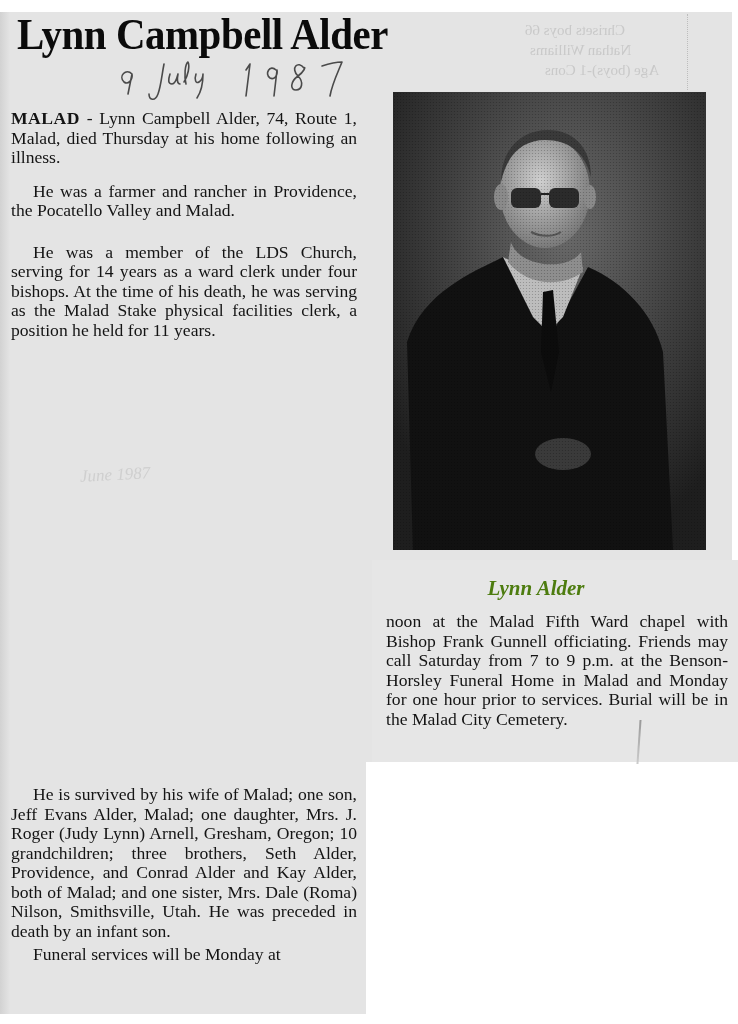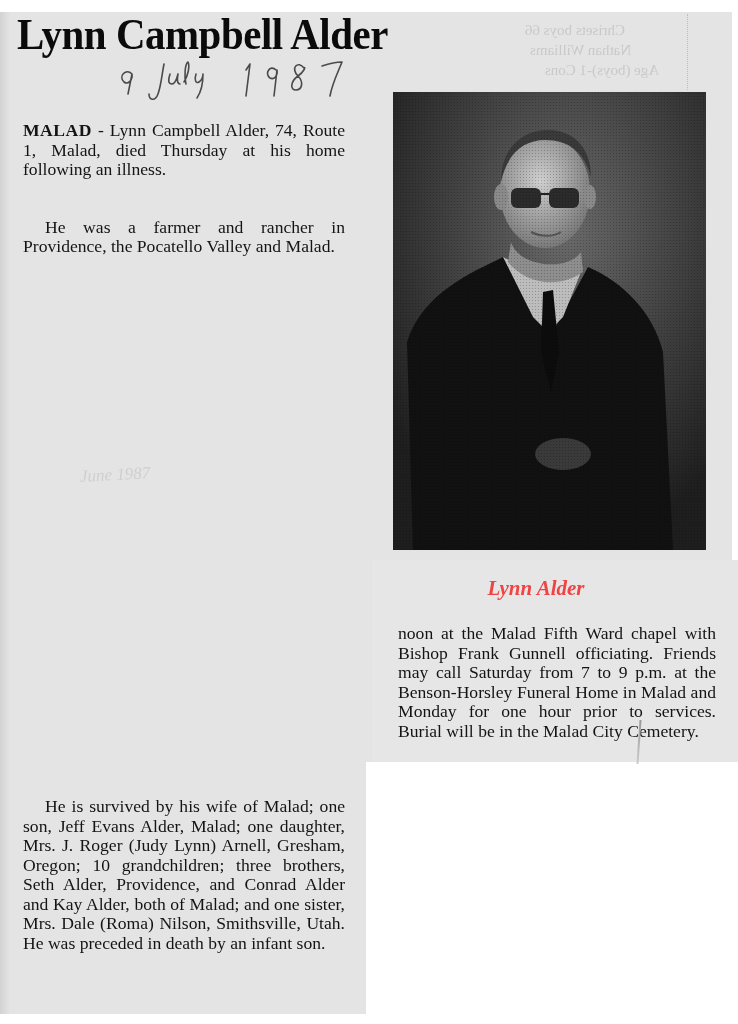--- a/index.html
+++ b/index.html
@@ -20,33 +20,33 @@
   .bleed-line { position:absolute; border-left: 1px dotted #bdbdbd; }
 
   #headline { position: absolute; left: 17px; top: 8px; margin: 0;
               font-family: "Liberation Serif", serif; font-weight: bold;
               font-size: 44px; letter-spacing: -0.5px; color: #0b0b0b; line-height: 54px;
               transform: scaleX(0.93); transform-origin: left top; }
 
   #handwritten-date { position: absolute; left: 118px; top: 56px; width: 230px; height: 50px; }
 
   .col { position: absolute; font-size: 17.6px; line-height: 19.5px; color: #141414; }
-  .col p { margin: 12px; text-align: justify; text-align-last: left; font-family: Liberation Serif, serif; }
+  .col p { margin: 0; text-align: justify; text-align-last: left; font-family: Liberation Serif, serif; }
   .col p.indent { text-indent: 22px; }
   .col .gap { height: 14px; }
   .lead { font-weight: bold; letter-spacing: 0.5px; }
 
   #left-col-top { left: 11px; top: 109px; width: 346px; }
   #left-col-bottom { left: 11px; top: 785px; width: 346px; }
 
   #photo { position: absolute; left: 393px; top: 92px; width: 313px; height: 458px;
            background: #2a2a2a; overflow: hidden; }
 
   #caption { position: absolute; left: 386px; top: 576px; width: 300px; text-align: center;
-             font-style: italic; font-weight: bold; font-size: 21px; color: #ef4444; }
+             font-style: italic; font-weight: bold; font-size: 21px; color: #4d7c0f; }
 
   #right-col { left: 386px; top: 612px; width: 342px; }
 
   .crease { position:absolute; left:638px; top:720px; width:2px; height:44px;
             background: linear-gradient(#999,#ccc); transform: rotate(4deg); }
 </style>
 </head>
 <body>
 
 <div class="paper" id="paper-top"></div>
@@ -86,25 +86,27 @@
     </g>
   </svg>
   
 </div>
 
 <div class="col" id="left-col-top">
   <p><span class="lead">MALAD</span><span> - Lynn Campbell Alder, 74, Route 1, Malad, died Thursday at his home following an illness.</span></p>
   <div class="gap"></div>
   <p class="indent">He was a farmer and rancher in Providence, the Pocatello Valley and Malad.</p>
   <div class="gap" style="height:22px"></div>
+  <p class="indent">He was a member of the LDS Church, serving for 14 years as a ward clerk under four bishops. At the time of his death, he was serving as the Malad Stake physical facilities clerk, a position he held for 11 years.</p>
   <div class="gap" style="height:18px"></div>
 </div>
 
 <div class="col" id="left-col-bottom">
   <p class="indent">He is survived by his wife of Malad; one son, Jeff Evans Alder, Malad; one daughter, Mrs. J. Roger (Judy Lynn) Arnell, Gresham, Oregon; 10 grandchildren; three brothers, Seth Alder, Providence, and Conrad Alder and Kay Alder, both of Malad; and one sister, Mrs. Dale (Roma) Nilson, Smithsville, Utah. He was preceded in death by an infant son.</p>
+  <p class="indent" style="margin-top:4px">Funeral services will be Monday at</p>
 </div>
 
 <div id="photo">
   <svg width="313" height="458" viewBox="0 0 313 458">
     <defs>
       <radialGradient id="bg" cx="55%" cy="30%" r="70%">
         <stop offset="0" stop-color="#6a6a6a"></stop>
         <stop offset="0.6" stop-color="#3c3c3c"></stop>
         <stop offset="1" stop-color="#1e1e1e"></stop>
       </radialGradient>

